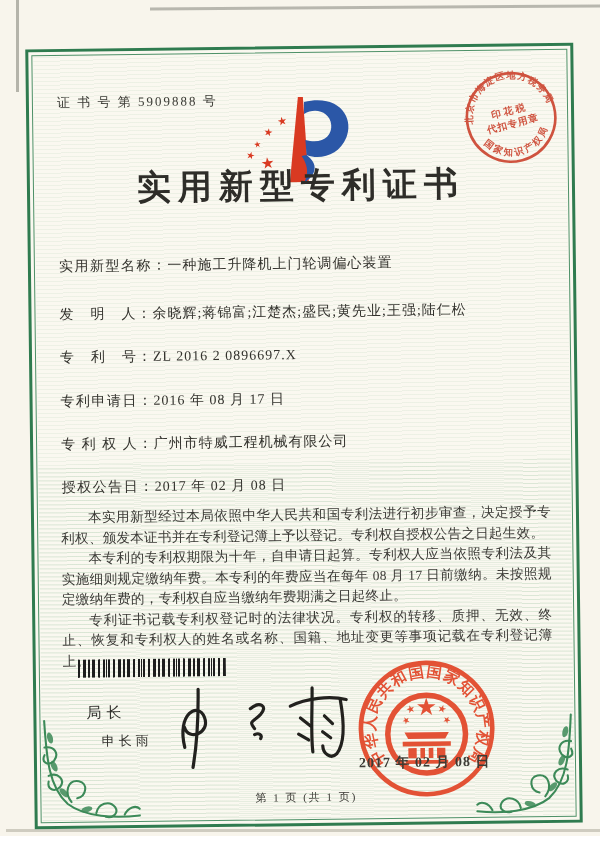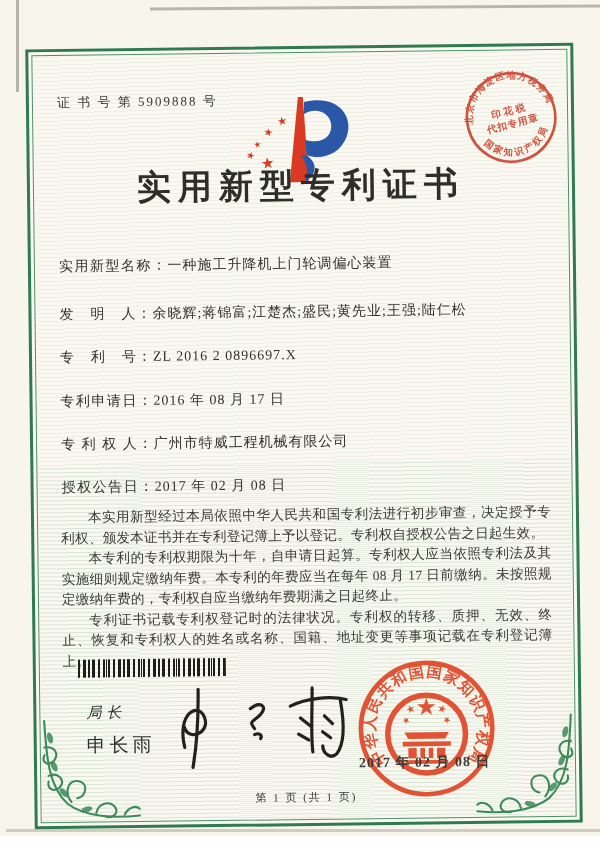--- a/index.html
+++ b/index.html
@@ -42,22 +42,22 @@
   .f1{top:206px}.f2{top:254px}.f3{top:297px}.f4{top:341px}.f5{top:384px}.f6{top:427px}
 
   .paras{position:absolute;left:27px;right:25px;top:456px;color:#3a3935;}
   .paras p{margin:0;font-size:13.5px;line-height:20.5px;text-indent:2em;text-align:justify;letter-spacing:.3px;}
 
   .barcode{position:absolute;left:42px;top:608px;width:148px;height:18px;
     background-image:
       repeating-linear-gradient(90deg,#1d1d1d 0 2px,rgba(0,0,0,0) 2px 5px),
       repeating-linear-gradient(90deg,#1d1d1d 0 1px,rgba(0,0,0,0) 1px 7px);}
 
-  .director-label{position:absolute;left:50px;top:652px;font-size:15px;letter-spacing:5px;color:#2f2e2a;font-style:italic;}
-  .director-name{position:absolute;left:50px;top:681px;font-size:19px;letter-spacing:4px;color:#2f2e2a;}
+  .director-label{position:absolute;left:50px;top:652px;font-size:15px;letter-spacing:5px;color:#2f2e2a;}
+  .director-name{position:absolute;left:65px;top:681px;font-size:13px;letter-spacing:4px;color:#2f2e2a;}
   .signature{position:absolute;left:118px;top:632px;width:210px;height:94px;z-index:4;}
 
   .seal{position:absolute;left:316px;top:607px;width:148px;height:148px;z-index:2;opacity:.95;}
   .seal-date{position:absolute;left:322px;top:706px;z-index:3;font-size:14px;font-weight:bold;
     color:#3c3b35;letter-spacing:1px;white-space:nowrap;}
 
   .page-footer{position:absolute;left:50%;transform:translateX(-52%);top:741px;font-size:11px;letter-spacing:2px;color:#3a3934;}
 
   .ornament{position:absolute;width:104px;height:106px;z-index:1;}
   .ornament.left{left:2px;bottom:2px;}

